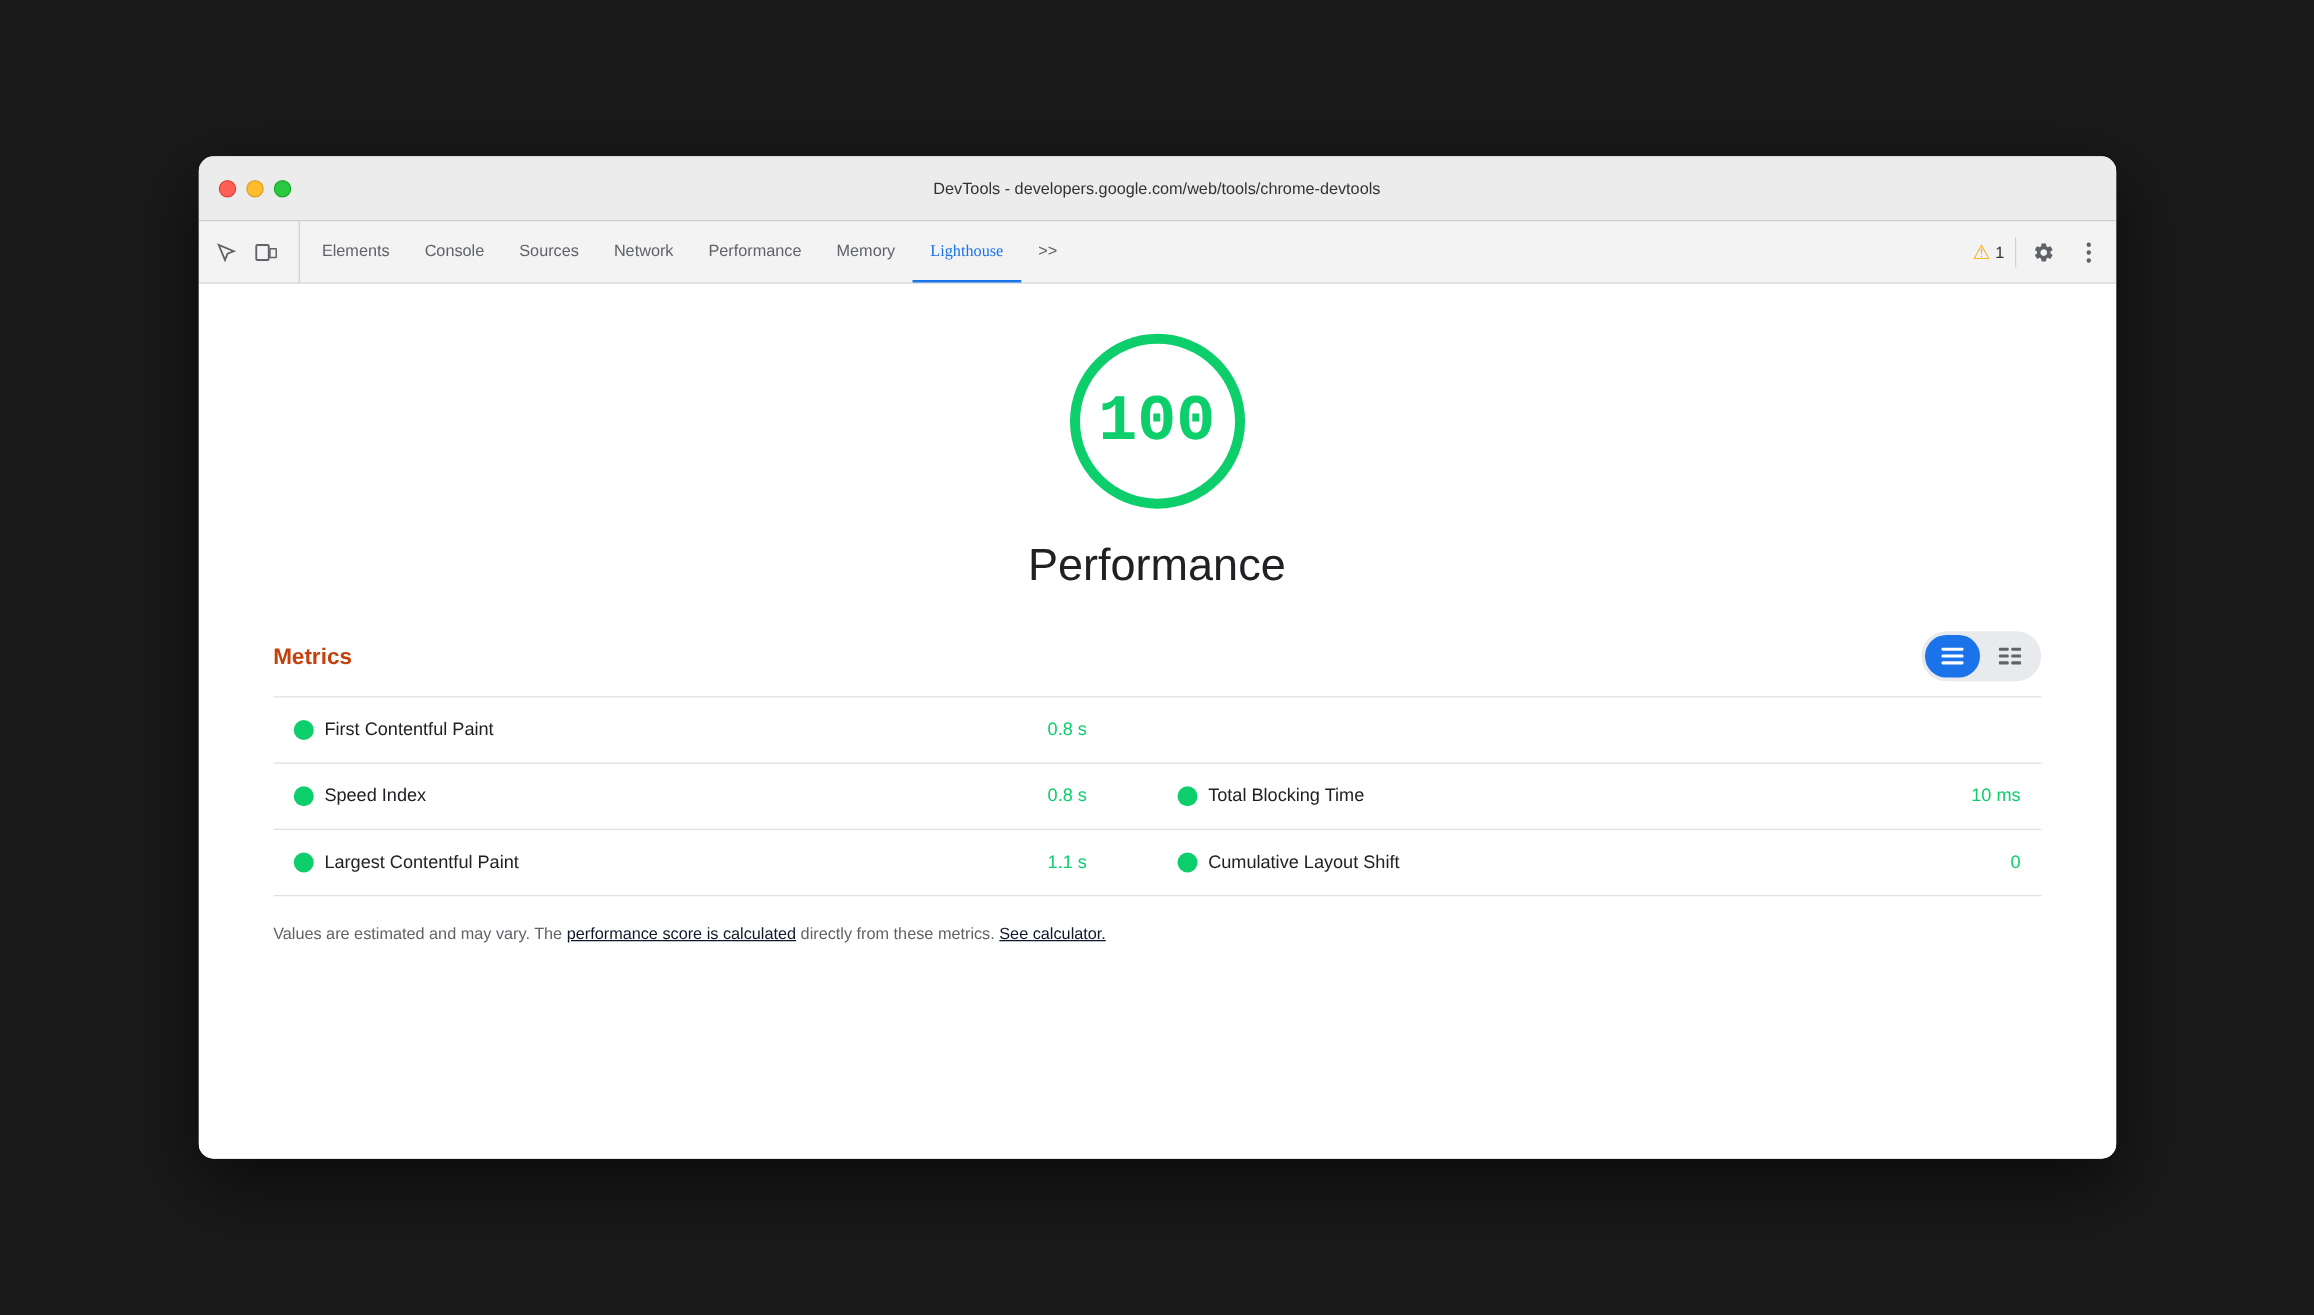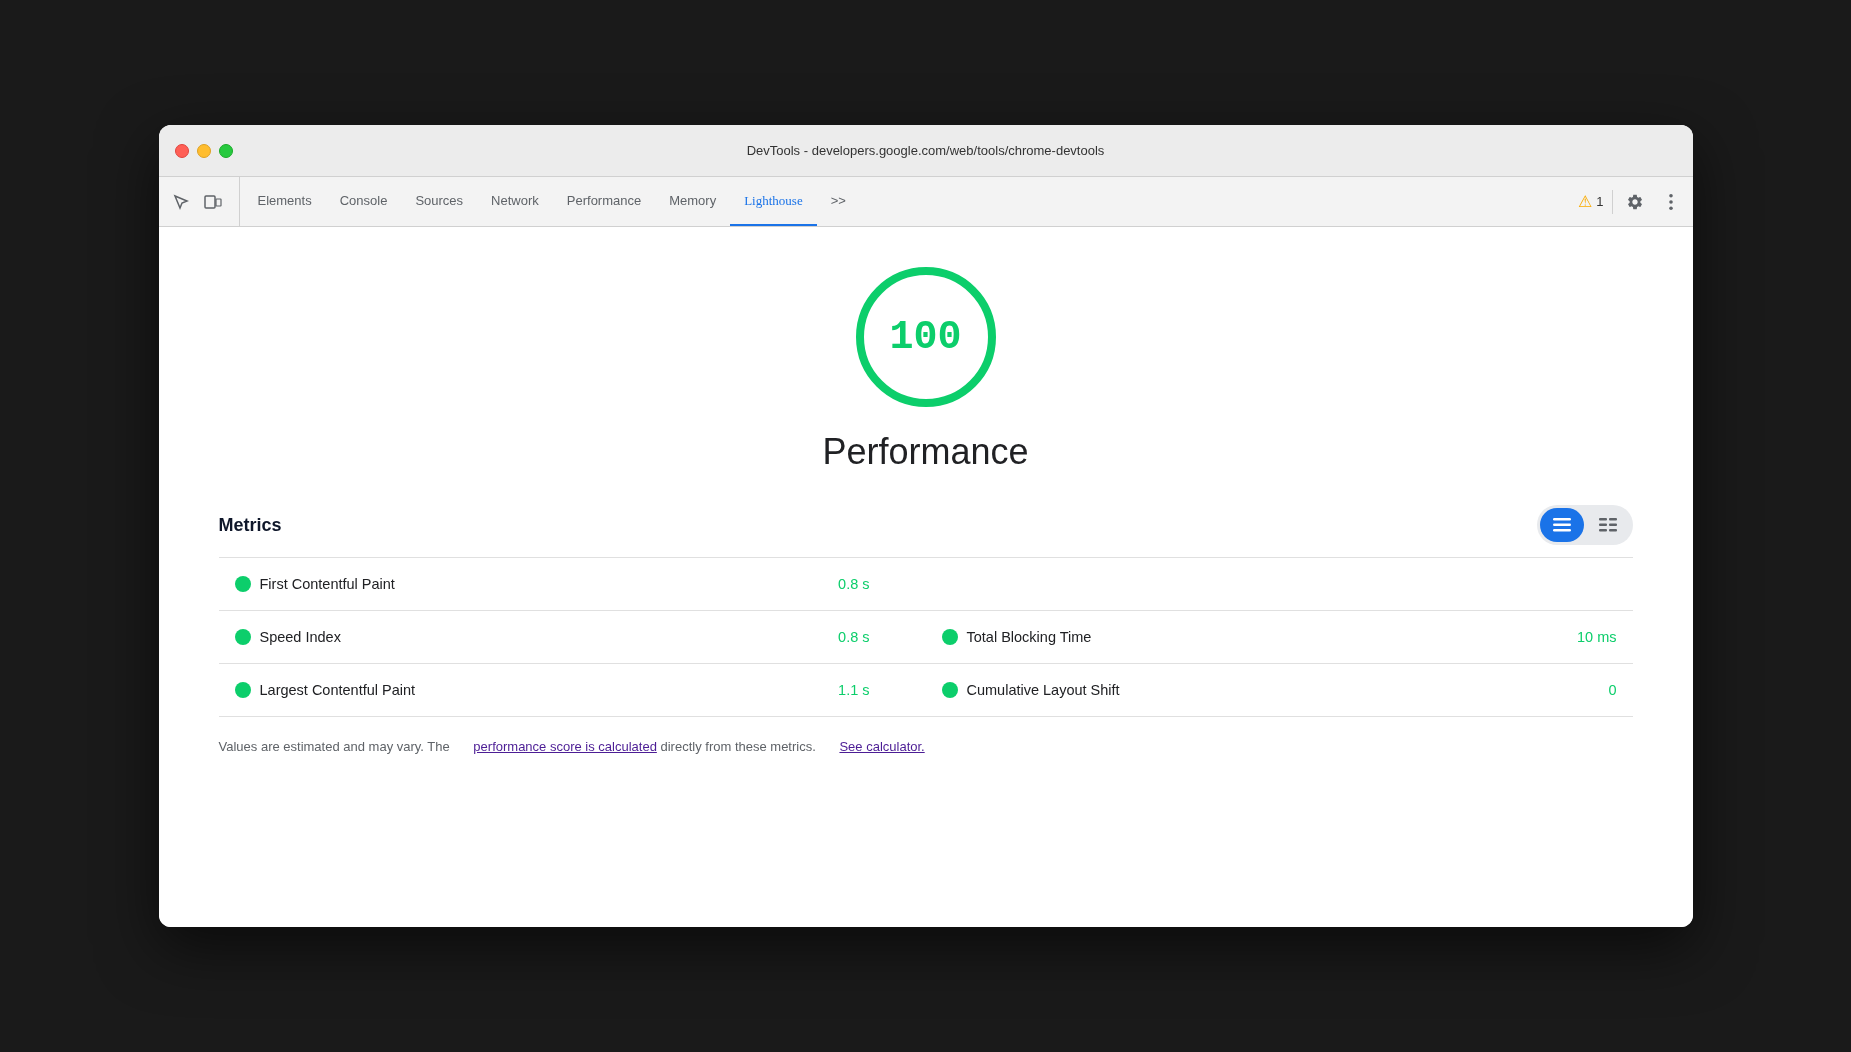--- a/index.html
+++ b/index.html
@@ -166,21 +166,21 @@
       border-radius: 50%;
       border: 8px solid #0cce6b;
       display: flex;
       align-items: center;
       justify-content: center;
       margin-bottom: 24px;
       background: white;
     }
 
     .score-number {
-      font-size: 40px;
+      font-size: 52px;
       font-weight: 700;
       color: #0cce6b;
       font-family: 'Courier New', monospace;
     }
 
     .score-label {
       font-size: 36px;
       font-weight: 400;
       color: #202124;
     }
@@ -193,21 +193,21 @@
     .metrics-header {
       display: flex;
       align-items: center;
       justify-content: space-between;
       margin-bottom: 12px;
     }
 
     .metrics-title {
       font-size: 18px;
       font-weight: 600;
-      color: #0f172a;
+      color: #c2410c;
     }
 
     .view-toggle {
       display: flex;
       background: #e8eaed;
       border-radius: 20px;
       padding: 3px;
       gap: 2px;
     }
 
@@ -280,23 +280,22 @@
     }
 
     .footer-note {
       margin-top: 20px;
       font-size: 13px;
       color: #5f6368;
       line-height: 1.5;
     }
 
     .footer-note a {
-      color: #4c1d95;
+      color: #0f172a;
       text-decoration: underline;
-      margin-left: 20px;
     }
   </style>
 </head>
 <body>
 
 <div class="window">
 
   <div class="titlebar">
     <div class="traffic-lights">
       <div class="traffic-light close"></div>

